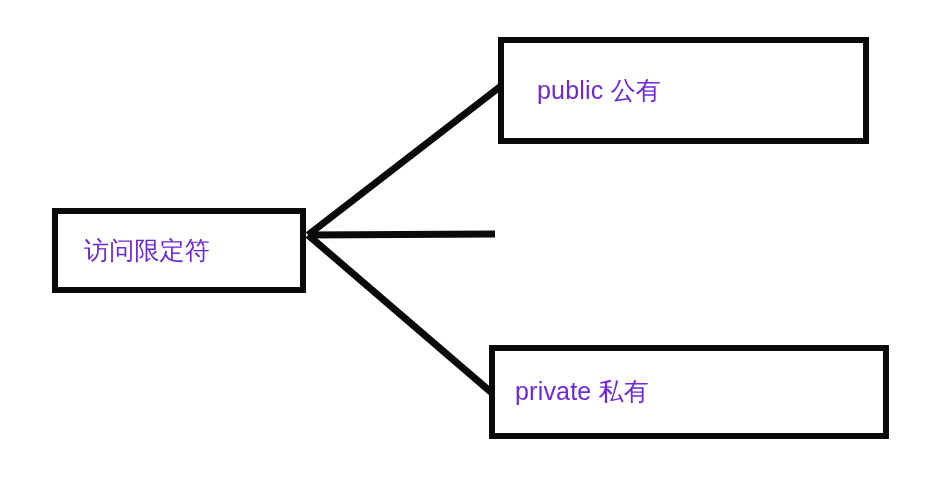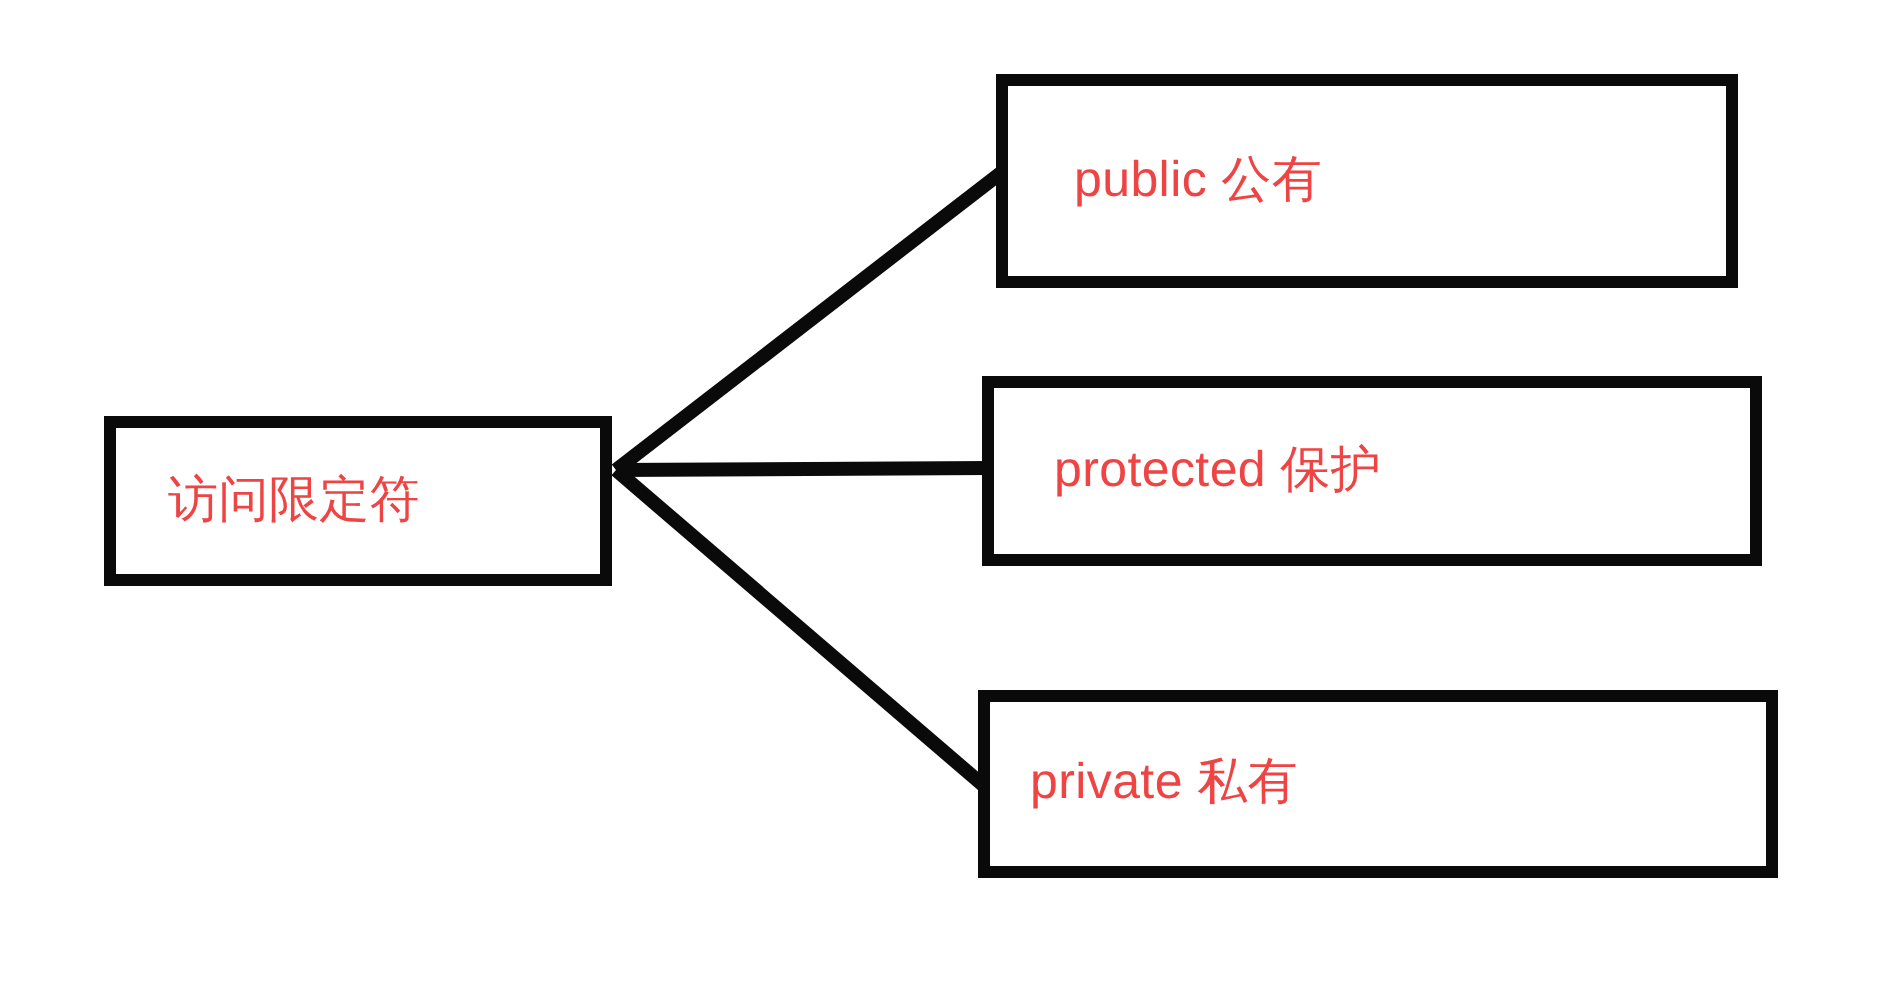--- a/index.html
+++ b/index.html
@@ -27,21 +27,21 @@
   .node {
     position: absolute;
     box-sizing: border-box;
     background: #ffffff;
     border: 6px solid #0a0a0a;
     display: flex;
     align-items: center;
     z-index: 2;
   }
   .node-label {
-    color: #ef4444;
+    color: #6d28d9;
     font-size: 25px;
     line-height: 1.1;
     white-space: nowrap;
     letter-spacing: 0.2px;
   }
   
   #node-root {
     left: 52px;
     top: 208px;
     width: 254px;
@@ -95,21 +95,18 @@
   </svg>
 
   <div class="node" id="node-root">
     <span class="node-label">访问限定符</span>
   </div>
 
   <div class="node" id="node-public">
     <span class="node-label">public 公有</span>
   </div>
 
-  <div class="node" id="node-protected">
-    <span class="node-label">protected 保护</span>
-  </div>
 
   <div class="node" id="node-private">
     <span class="node-label">private 私有</span>
   </div>
 
 </div>
 
 </body></html>

